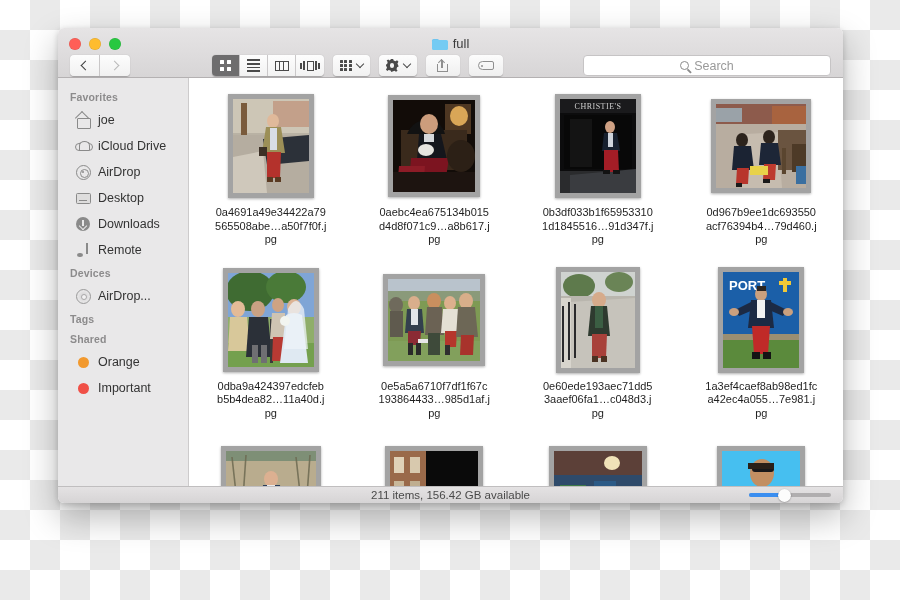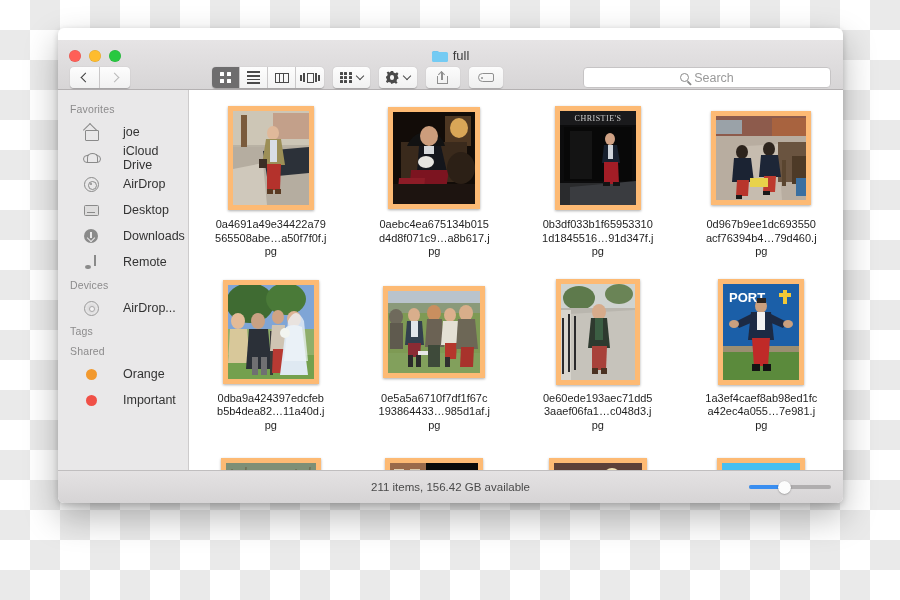--- a/index.html
+++ b/index.html
@@ -30,21 +30,20 @@
     flex-direction: column;
   }
 
   
   .titlebar {
     height: 50px;
     background: linear-gradient(to bottom, #e6e4e5 0%, #d7d5d6 100%);
     border-bottom: 1px solid #b4b1b2;
     position: relative;
     flex: none;
-    margin-top: 12px;
   }
 
   .traffic {
     position: absolute;
     left: 11px; top: 10px;
     display: flex; gap: 8px;
   }
   .light { width: 12px; height: 12px; border-radius: 50%; }
   .light.red    { background: #ff5f57; box-shadow: inset 0 0 0 0.5px rgba(0,0,0,.12); }
   .light.yellow { background: #febc2e; box-shadow: inset 0 0 0 0.5px rgba(0,0,0,.12); }
@@ -191,30 +190,30 @@
   
   .sidebar {
     width: 131px;
     background: #e9e8e9;
     border-right: 1px solid #cdcbcc;
     padding-top: 9px;
     overflow: hidden;
     flex: none;
   }
   .sb-header {
-    font-size: 10.5px; font-weight: normal; color: #8c8b8c;
+    font-size: 10.5px; font-weight: bold; color: #8c8b8c;
     padding: 4px 6px 4px 12px;
     letter-spacing: 0.15px;
   }
   .sb-item {
     height: 26px;
     display: flex; align-items: center;
-    gap: 24px;
+    gap: 7px;
     padding-left: 17px;
-    font-size: 12.5px; color: #333333; margin-left: 8px;
+    font-size: 12.5px; color: #333333;
   }
   .sb-icon { width: 16px; height: 16px; flex: none; display: flex; align-items: center; justify-content: center; }
 
   
   .i-home { width: 15px; height: 13px; position: relative; }
   .i-home:before { content:""; position:absolute; left:1.5px; top:4px; width:12px; height:9px; border:1.5px solid #8a8a8a; border-radius:1px; }
   .i-home:after { content:""; position:absolute; left:1.5px; top:-0.5px; width:9px; height:9px; border-left:1.5px solid #8a8a8a; border-top:1.5px solid #8a8a8a; transform: rotate(45deg); }
   .i-cloud { width: 16px; height: 10px; position: relative; }
   .i-cloud:before { content:""; position:absolute; left:0; bottom:0; width:16px; height:6.5px; border:1.4px solid #8a8a8a; border-radius:4px; }
   .i-cloud:after { content:""; position:absolute; left:3.5px; top:0; width:9px; height:8px; border:1.4px solid #8a8a8a; border-radius:50% 50% 0 0; border-bottom:none; background:#e9e8e9; }
@@ -248,39 +247,39 @@
     display: grid;
     grid-template-columns: repeat(4, 1fr);
     row-gap: 19px;
   }
   .cell { display: flex; flex-direction: column; align-items: center; }
   .thumb-wrap {
     width: 96px; height: 108px;
     display: flex; align-items: center; justify-content: center;
   }
   .photo {
-    background: #fdba74;
+    background: #a3a3a3;
     padding: 5px;
     box-shadow: 0 1px 2.5px rgba(0,0,0,0.32);
     display: block;
   }
   .photo .img { display: block; }
   .fname {
     margin-top: 6px;
     width: 112px;
     text-align: center;
     font-size: 11px;
     line-height: 13.5px;
     color: #1f1f1f;
     word-break: break-all;
   }
 
   
   .statusbar {
-    height: 33px;
+    height: 17px;
     flex: none;
     background: linear-gradient(to bottom,#e4e2e3,#d6d4d5);
     border-top: 1px solid #c0bebf;
     display: flex; align-items: center;
     position: relative;
   }
   .status-text {
     position: absolute; left: 0; right: 0;
     text-align: center;
     font-size: 11.5px; color: #4a4a4a;

